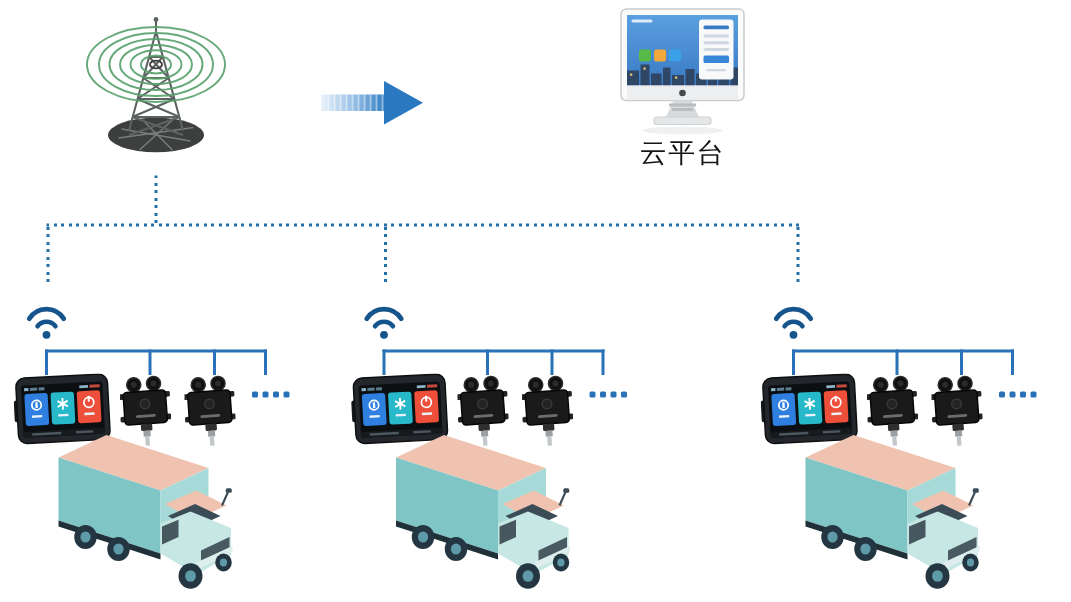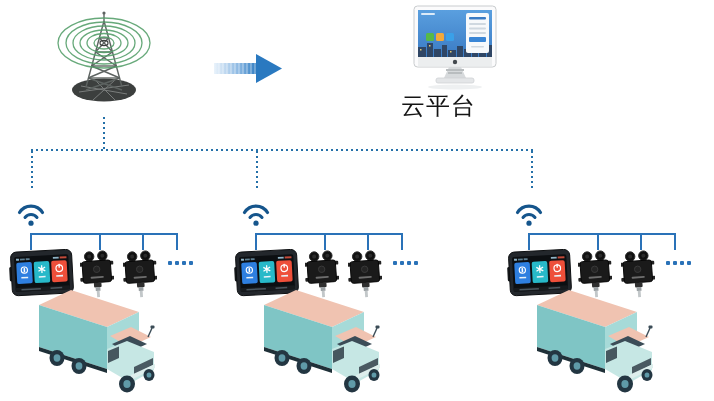--- a/index.html
+++ b/index.html
@@ -14,22 +14,22 @@
     background-image:repeating-linear-gradient(180deg,var(--dotted-line,#2470a8) 0 2px,transparent 2px 5px);}
   .link-tower-drop{left:103px;top:117px;height:33px;}
   .link-backbone{left:31px;top:149px;width:502px;}
   .link-drop-1{left:31px;top:151px;height:39px;}
   .link-drop-2{left:256px;top:151px;height:39px;}
   .link-drop-3{left:531px;top:151px;height:39px;}
   
   .tower{position:absolute;left:55px;top:6px;width:100px;height:96px;}
   .arrow{position:absolute;left:212px;top:51px;width:72px;height:35px;}
   .monitor{position:absolute;left:405px;top:5px;width:100px;height:86px;}
-  .cloud-label{position:absolute;left:401px;top:90px;width:108px;text-align:left;
-    font-size:24px;letter-spacing:1px;font-weight:500;color:var(--label-text,#141414);}
+  .cloud-label{position:absolute;left:401px;top:90px;width:108px;text-align:center;
+    font-size:18px;letter-spacing:1px;font-weight:500;color:var(--label-text,#141414);}
   
   .vehicle-group{position:absolute;top:200px;width:214px;height:201px;}
   .vehicle-group.g1{left:0;}
   .vehicle-group.g2{left:225px;}
   .vehicle-group.g3{left:498px;}
   .wifi{position:absolute;left:17px;top:3px;width:28px;height:24px;}
   .bracket-h{position:absolute;left:30px;top:33px;width:148px;height:2px;background:var(--bracket-line,#2a72b8);}
   .bracket-v{position:absolute;top:33px;width:2px;height:17px;background:var(--bracket-line,#2a72b8);}
   .bv1{left:30px;}.bv2{left:99px;}.bv3{left:142px;}.bv4{left:176px;}
   .tablet{position:absolute;left:9px;top:49px;width:66px;height:48px;}

